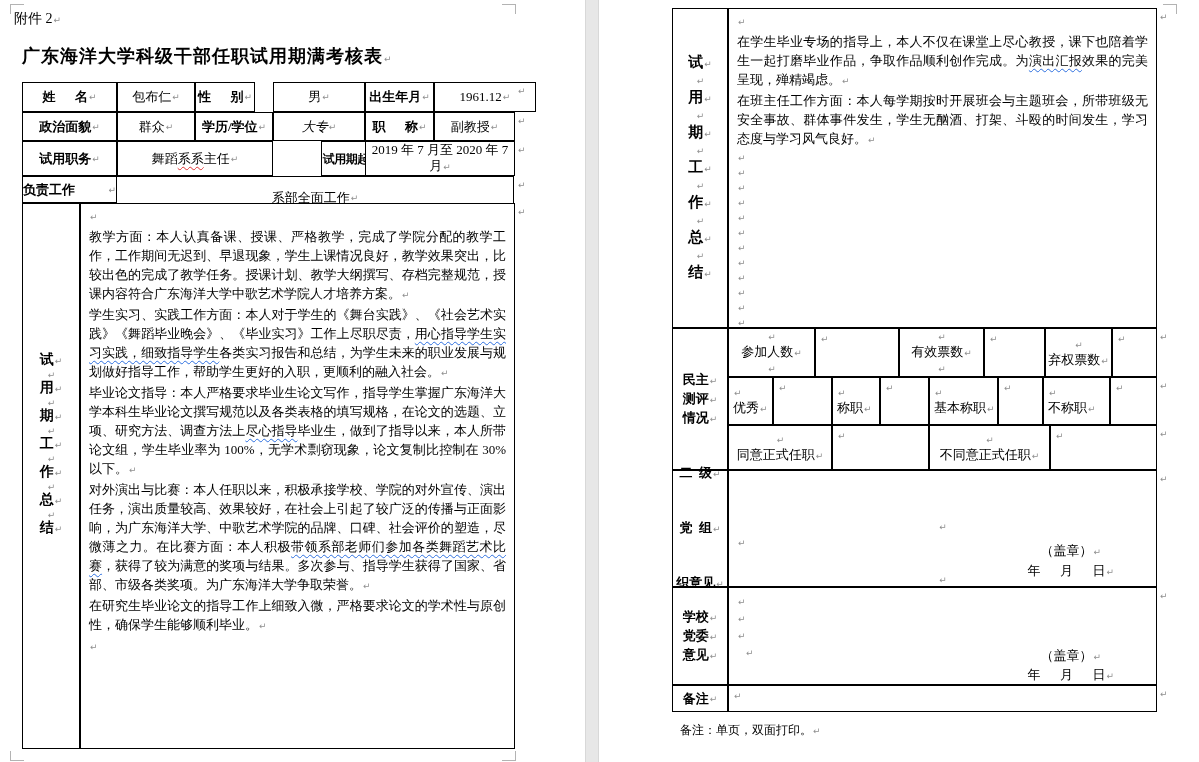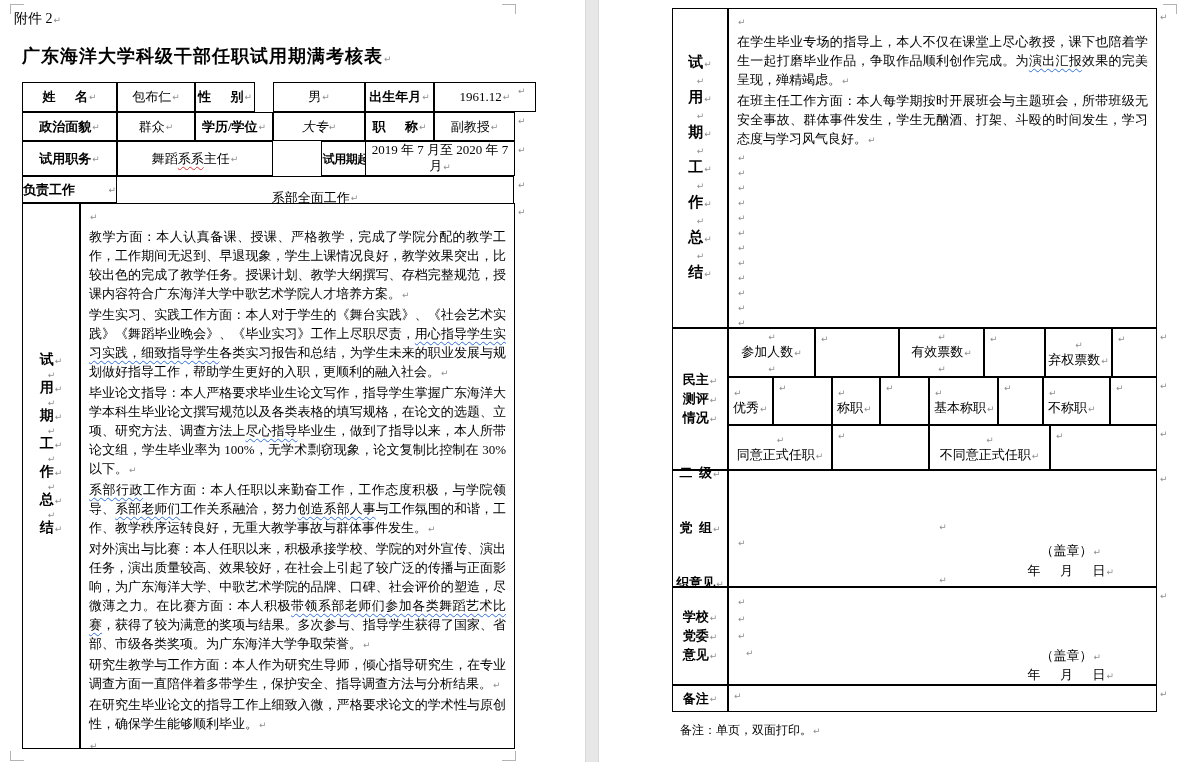--- a/index.html
+++ b/index.html
@@ -100,23 +100,21 @@
 <div class="c lb" style="left:22px;top:176px;width:95px;height:27px;justify-content:space-between;"><span>负责工作</span><span class="pm">↵</span></div>
 <div class="c" style="left:116px;top:176px;width:398px;height:43px;"><span><span class="sq-blue">系部全面工作</span></span><span class="pm">↵</span></div>
 
 <div class="c vl vl1" style="left:22px;top:203px;width:58px;height:546px;"><div class="vchar">试<span class="pm">↵</span></div><div class="vgap"><span class="pm">↵</span></div><div class="vchar">用<span class="pm">↵</span></div><div class="vgap"><span class="pm">↵</span></div><div class="vchar">期<span class="pm">↵</span></div><div class="vgap"><span class="pm">↵</span></div><div class="vchar">工<span class="pm">↵</span></div><div class="vgap"><span class="pm">↵</span></div><div class="vchar">作<span class="pm">↵</span></div><div class="vgap"><span class="pm">↵</span></div><div class="vchar">总<span class="pm">↵</span></div><div class="vgap"><span class="pm">↵</span></div><div class="vchar">结<span class="pm">↵</span></div></div>
 <div class="c bodycell" style="left:80px;top:203px;width:435px;height:546px;">
   <div class="paras">
       <div class="para"><span class="pm">↵</span></div>
       <div class="para"><span>教学方面：本人认真备课、授课、严格教学，完成了学院分配的教学工作，工作期间无迟到、早退现象，学生上课情况良好，教学效果突出，比较出色的完成了教学任务。授课计划、教学大纲撰写、存档完整规范，授课内容符合广东海洋大学中歌艺术学院人才培养方案。</span><span class="pm">↵</span></div>
       <div class="para"><span>学生实习、实践工作方面：本人对于学生的《舞台实践》、《社会艺术实践》《舞蹈毕业晚会》、《毕业实习》工作上尽职尽责，</span><span class="sq-blue">用心指导学生实习实践，细致指导学生</span><span>各类实习报告和总结，为学生未来的职业发展与规划做好指导工作，帮助学生更好的入职，更顺利的融入社会。</span><span class="pm">↵</span></div>
       <div class="para"><span>毕业论文指导：本人严格要求毕业生论文写作，指导学生掌握广东海洋大学本科生毕业论文撰写规范以及各类表格的填写规格，在论文的选题、立项、研究方法、调查方法上</span><span class="sq-blue">尽心指导</span><span>毕业生，做到了指导以来，本人所带论文组，学生毕业率为 100%，无学术剽窃现象，论文复制比控制在 30%以下。</span><span class="pm">↵</span></div>
-      <div class="para"><span class="sq-blue">系部行政</span><span>工作方面：本人任职以来勤奋工作，工作态度积极，与学院领导、</span><span class="sq-blue">系部老师们</span><span>工作关系融洽，努力</span><span class="sq-blue">创造系部人事</span><span>与工作氛围的和谐，工作、教学秩序运转良好，无重大教学事故与群体事件发生。</span><span class="pm">↵</span></div>
       <div class="para"><span>对外演出与比赛：本人任职以来，积极承接学校、学院的对外宣传、演出任务，演出质量较高、效果较好，在社会上引起了较广泛的传播与正面影响，为广东海洋大学、中歌艺术学院的品牌、口碑、社会评价的塑造，尽微薄之力。在比赛方面：本人积极</span><span class="sq-blue">带领系部老师们参加各类舞蹈艺术比赛</span><span>，获得了较为满意的奖项与结果。多次参与、指导学生获得了国家、省部、市级各类奖项。为广东海洋大学争取荣誉。</span><span class="pm">↵</span></div>
-      <div class="para"><span>研究生教学与工作方面：本人作为研究生导师，倾心指导研究生，在专业调查方面一直陪伴着多带学生，保护安全、指导调查方法与分析结果。</span><span class="pm">↵</span></div>
       <div class="para"><span>在研究生毕业论文的指导工作上细致入微，严格要求论文的学术性与原创性，确保学生能够顺利毕业。</span><span class="pm">↵</span></div>
       <div class="para"><span class="pm">↵</span></div>
     </div>
 </div>
 
 <span class="rowend" style="left:518px;top:86px;">↵</span>
 <span class="rowend" style="left:518px;top:116px;">↵</span>
 <span class="rowend" style="left:518px;top:145px;">↵</span>
 <span class="rowend" style="left:518px;top:180px;">↵</span>
 <span class="rowend" style="left:518px;top:207px;">↵</span>

